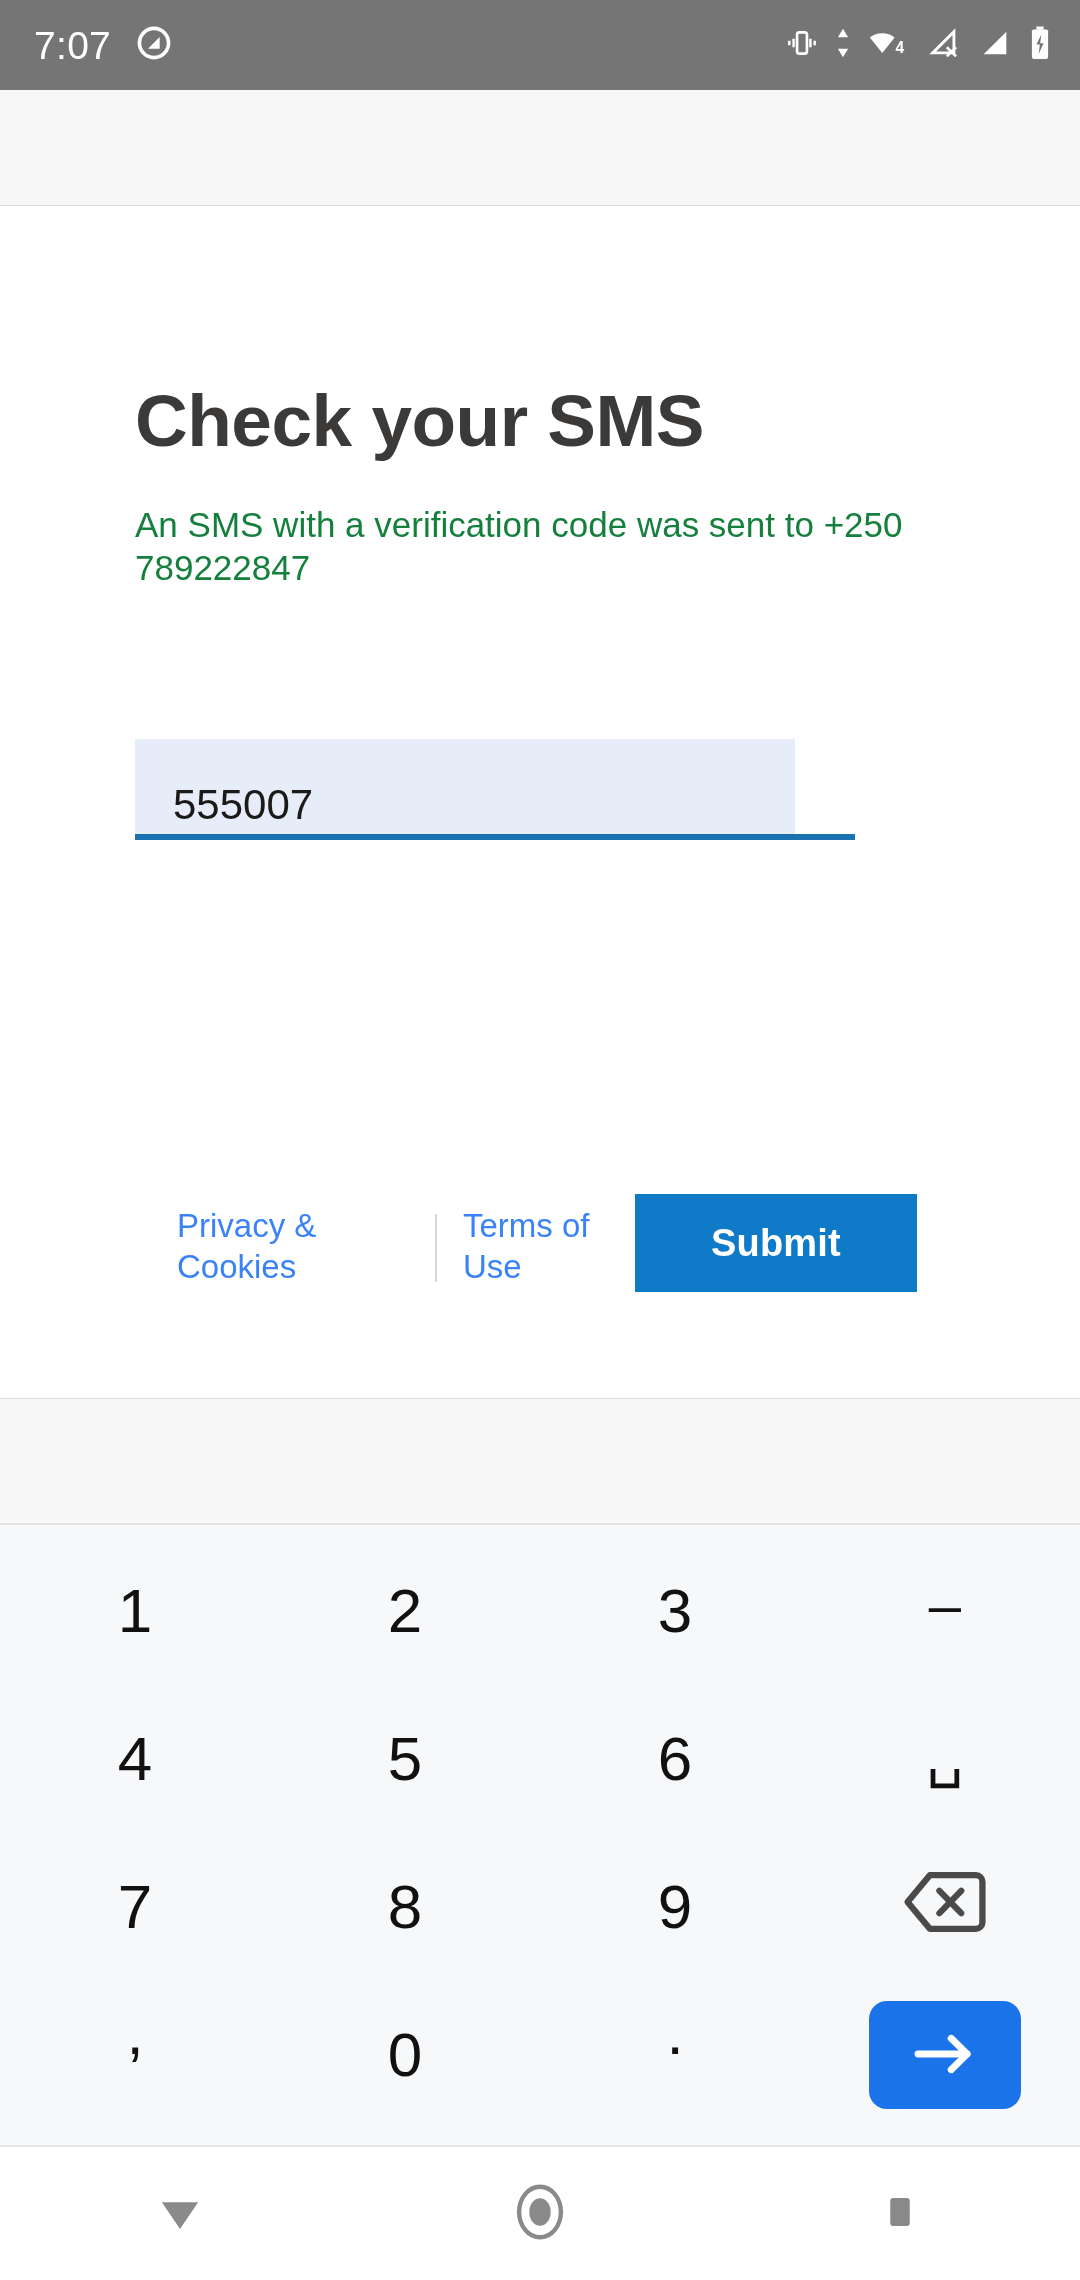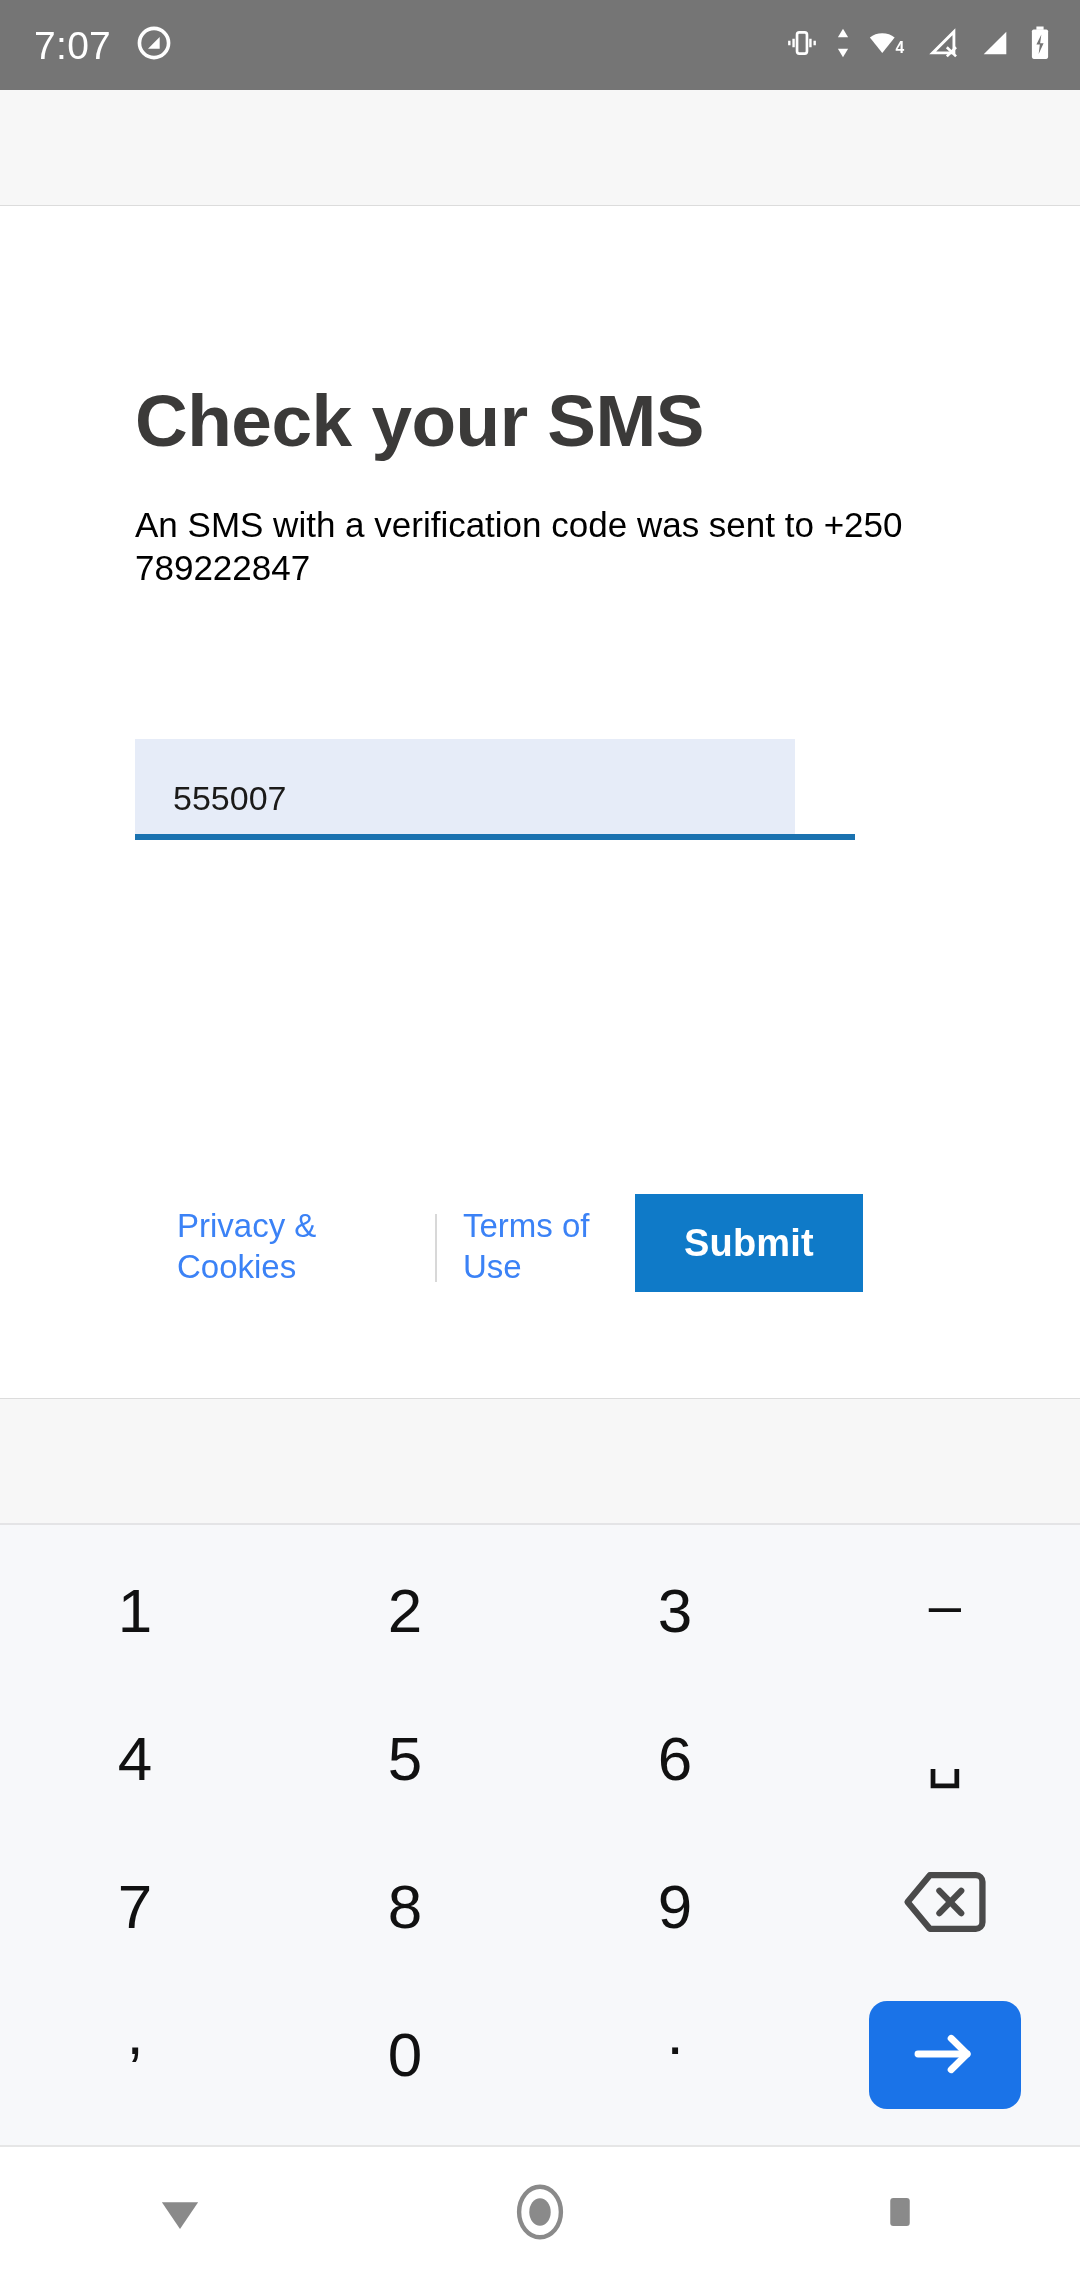--- a/index.html
+++ b/index.html
@@ -83,48 +83,48 @@
     letter-spacing: -0.5px;
     line-height: 1;
     white-space: nowrap;
   }
   #page-subtitle {
     position: absolute;
     left: 0; top: 298px;
     width: 790px;
     font-size: 35px;
     font-weight: 400;
-    color: #000000;
+    color: #15803d;
     line-height: 1.22;
   }
 
   
   #code-field-wrap {
     position: absolute;
     left: 0px; top: 533px;
     width: 800px;
     height: 105px;
   }
   #code-highlight {
     position: absolute;
     left: 0; top: 0;
     width: 660px;
     height: 95px;
     background: #e6ecf8;
   }
   #code-input {
     position: absolute;
-    left: 0; top: 0;
+    left: 0; top: 7px;
     width: 720px;
     height: 118px;
     border: none;
     outline: none;
     background: transparent;
     font-family: "Liberation Sans", sans-serif;
-    font-size: 34px;
+    font-size: 42px;
     color: #1b1a19;
     padding: 0 0 0 38px;
     line-height: 95px;
   }
   #code-underline {
     position: absolute;
     left: 0; top: 95px;
     width: 720px;
     height: 6px;
     background: #1a72b0;
@@ -151,21 +151,21 @@
   #footer-divider {
     position: absolute;
     left: 300px; top: 8px;
     width: 2px; height: 68px;
     background: #d8d8d8;
   }
   #link-terms { left: 328px; }
   #submit-button {
     position: absolute;
     left: 500px; top: -12px;
-    width: 228px;
+    width: 282px;
     height: 98px;
     background: #0f7ac8;
     border: none;
     color: #ffffff;
     font-family: "Liberation Sans", sans-serif;
     font-size: 38px;
     font-weight: 600;
     cursor: pointer;
     letter-spacing: 0.2px;
   }

